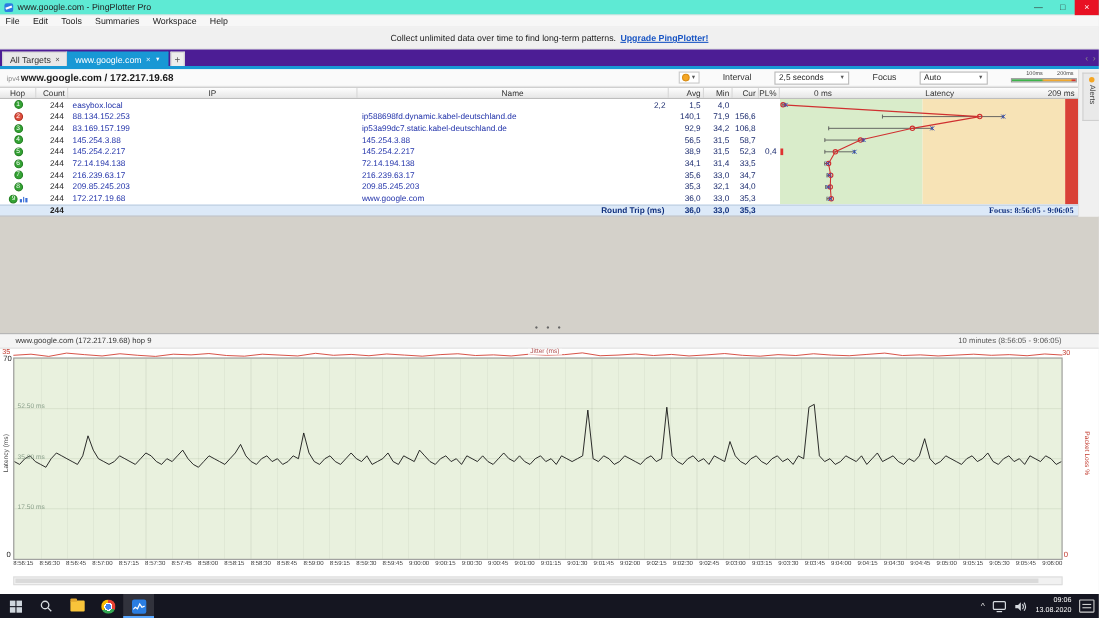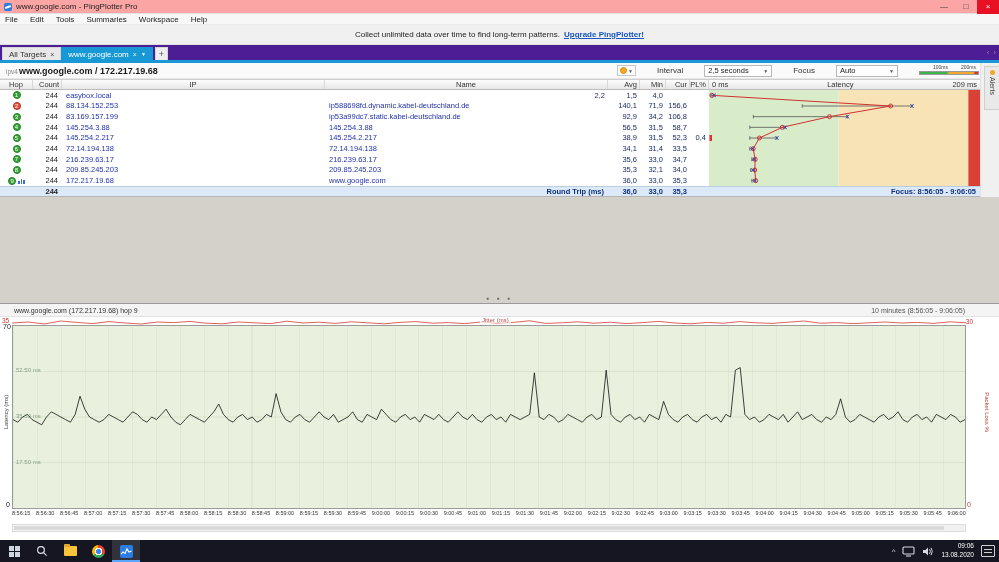--- a/index.html
+++ b/index.html
@@ -1,20 +1,20 @@
 <!DOCTYPE html>
 <html><head>
 <meta charset="utf-8">
 <style>
   * { margin:0; padding:0; box-sizing:border-box; }
   body { font-family:"Liberation Sans", sans-serif; background:#000; }
   #screen { position:relative; width:999px; height:562px; background:#fff; overflow:hidden; font-family:"Liberation Sans", sans-serif; }
 
   
-  #titlebar { position:absolute; top:0; left:0; width:999px; height:14px; background:#fca5a5; border-bottom:1px solid #e2e2e2; display:flex; align-items:center; font-size:8px; color:#222; }
+  #titlebar { position:absolute; top:0; left:0; width:999px; height:14px; background:#5eead4; border-bottom:1px solid #e2e2e2; display:flex; align-items:center; font-size:8px; color:#222; }
   .app-ic { width:8px; height:8px; margin:0 4px 0 4px; background:#2a7de1; border-radius:2px; position:relative; }
   .app-ic::after { content:""; position:absolute; left:1px; top:3px; width:6px; height:2px; background:#fff; transform:rotate(-20deg); }
   #win-controls { margin-left:auto; display:flex; height:14px; }
   .wbtn { width:22px; height:14px; display:flex; align-items:center; justify-content:center; font-size:8px; color:#333; cursor:default; }
   .wbtn.close { background:#e81123; color:#fff; }
 
   
   #menubar { position:absolute; top:14px; left:0; width:999px; height:11px; background:#f7f7f7; display:flex; align-items:center; gap:12px; padding-left:5px; font-size:8px; color:#222; border-bottom:1px solid #ececec; }
   .menu-item { cursor:default; }
 
@@ -46,21 +46,21 @@
   #focus-select { width:62px; }
   #scale-legend { width:60px; position:relative; height:13px; }
   #scale-legend .lbls { position:absolute; top:0; left:0; width:100%; font-size:5px; color:#444; }
   #scale-legend .l100 { position:absolute; left:14px; top:0; }
   #scale-legend .l200 { position:absolute; left:42px; top:0; }
   #scale-legend .bar { position:absolute; left:0; top:7px; width:60px; height:4px; background:linear-gradient(to right,#3cb44a 0%,#3cb44a 46%,#f0a830 50%,#f0a830 92%,#d9342a 95%,#d9342a 100%); border:1px solid #999; }
   #thead { position:absolute; top:79px; left:0; width:980px; height:11px; background:linear-gradient(#fdfdfd,#e6e6e6); border-top:1px solid #cfcfcf; border-bottom:1px solid #bdbdbd; display:grid; grid-template-columns:33px 29px 263px 283px 32px 26px 24px 19px 271px; font-size:7.5px; color:#333; }
   #thead > span { display:flex; align-items:center; border-right:1px solid #d8d8d8; padding:0 2px; }
   .h-center { justify-content:center;text-align:center; }
   .h-right { justify-content:flex-end; }
-  #thead .lat-head { display:flex; justify-content:space-between; padding:0 3px; border-right:none; }
+  #thead .lat-head { display:flex; justify-content:space-between; padding:0 3px; border-right:none;margin-left:28px; }
   #right-strip { position:absolute; top:63px; right:0; width:19px; height:134px; background:#f0f0f0; border-left:1px solid #e0e0e0; }
   #alerts-tab { position:absolute; top:66px; right:0; width:15px; height:44px; background:#e9e9e9; border:1px solid #cfcfcf; border-right:none; display:flex; flex-direction:column; align-items:center; gap:2px; padding-top:3px; }
   #alerts-tab .dot { width:5px; height:5px; border-radius:50%; background:#f5a623; }
   #alerts-tab .vtext { writing-mode:vertical-rl; font-size:7px; color:#444; }
 
   #trows { position:absolute; top:90px; left:0; width:709px; height:96px; background:#fff; display:flex; flex-direction:column; }
   .trow { display:grid; grid-template-columns:33px 29px 263px 283px 32px 26px 24px 19px; height:10.667px; align-items:center; font-size:7.5px; }
   .c-hop { display:flex; align-items:center; justify-content:center; gap:2px; }
   .hopdot { width:8px; height:8px; border-radius:50%; display:flex; align-items:center; justify-content:center; color:#fff; font-size:6px; line-height:1; }
   .hopdot.good { background:#35a435; border:1px solid #268226; }
@@ -70,21 +70,21 @@
   .c-count { text-align:right; padding-right:4px; color:#222; }
   .c-ip, .c-name { color:#2233aa; padding-left:4px; overflow:hidden; white-space:nowrap; }
   .c-num { text-align:right; padding-right:3px; color:#1a2a6e; }
   #latgraph { position:absolute; top:90px; left:709px; width:271px; height:96px; }
 
   
   #rtrow { position:absolute; top:186px; left:0; width:980px; height:11px; background:#dce9f8; border-top:1px solid #bccde0; border-bottom:1px solid #b5b5b5; display:grid; grid-template-columns:33px 29px 263px 283px 32px 26px 24px 19px 271px; align-items:center; font-size:7.5px; font-weight:bold; color:#10307e; }
   #rtrow .cnt { text-align:right; padding-right:4px; color:#222; }
   #rtrow .lbl { grid-column:4; text-align:right; padding-right:4px; }
   #rtrow .num { text-align:right; padding-right:3px; }
-  #rtrow .focus-cell { text-align:right; padding-right:4px; color:#10307e; }
+  #rtrow .focus-cell { text-align:right; padding-right:4px; color:#10307e;font-family:Liberation Serif, serif; }
 
   
   #grayarea { position:absolute; top:197px; left:0; width:999px; height:106px; background:#d4d1ca; }
   #splitter { position:absolute; top:294px; left:0; width:999px; height:8px; display:flex; align-items:center; justify-content:center; font-size:5px; color:#666; letter-spacing:3px; }
 
   
   #panel { position:absolute; top:303px; left:0; width:999px; height:237px; background:#fff; border-top:1px solid #999; }
   #panel-head { position:absolute; top:0; left:0; width:999px; height:13px; background:#f4f4f4; border-bottom:1px solid #e2e2e2; display:flex; align-items:center; font-size:7px; color:#333; }
   #panel-title { margin-left:14px; }
   #panel-range { margin-left:auto; margin-right:34px; color:#555; }

